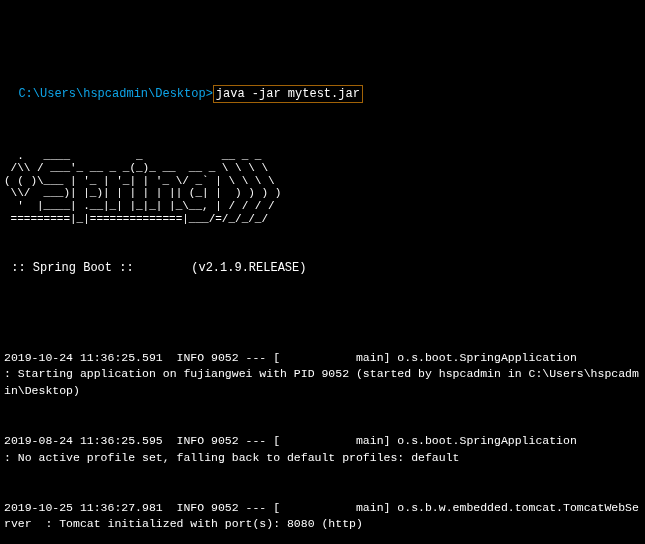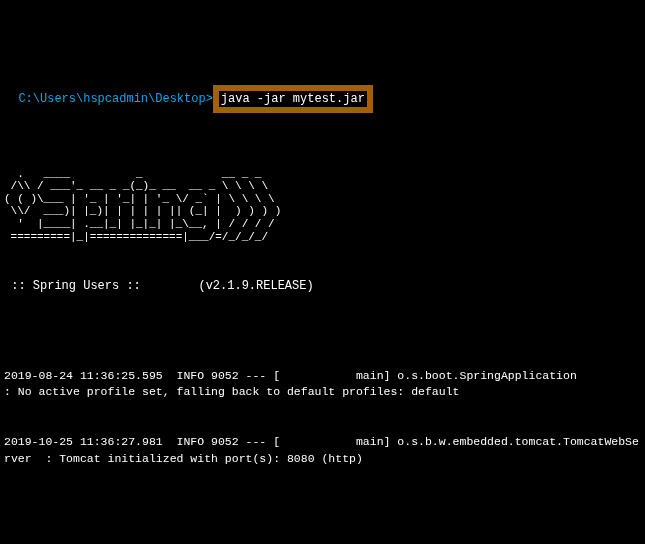--- a/index.html
+++ b/index.html
@@ -12,26 +12,26 @@
       width: 645px;
       height: 544px;
       padding: 4px;
       overflow: hidden;
       white-space: pre;
     }
     .prompt-line { margin-bottom: 2px; }
     .path { color: #0ea5e9; display: inline; }
     .command-box {
       display: inline-block;
-      border: 6px solid #a16207;
+      border: 1px solid #a16207;
       padding: 0 2px;
       color: #fff;
     }
     .ascii-art { 
-      margin: 20px 0 2px 0;
+      margin: 12px 0 2px 0;
       font-size: 11px;
       line-height: 1.15;
       letter-spacing: 0;
     }
     .banner-line {
       font-size: 12px;
       margin-bottom: 8px;
     }
     .logs { 
       font-size: 11.5px;
@@ -49,23 +49,24 @@
   <span class="path">C:\Users\hspcadmin\Desktop&gt;</span><span class="command-box">java -jar mytest.jar</span>
 </div>
 
 <div class="ascii-art">  .   ____          _            __ _ _
  /\\ / ___'_ __ _ _(_)_ __  __ _ \ \ \ \
 ( ( )\___ | '_ | '_| | '_ \/ _` | \ \ \ \
  \\/  ___)| |_)| | | | | || (_| |  ) ) ) )
   '  |____| .__|_| |_|_| |_\__, | / / / /
  =========|_|==============|___/=/_/_/_/</div>
 
-<div class="banner-line"> :: Spring Users ::        (v2.1.9.RELEASE)</div>
+<div class="banner-line"> :: Spring Boot ::        (v2.1.9.RELEASE)</div>
 
 <div class="logs">
+  <div>2019-10-24 11:36:25.591  INFO 9052 --- [           main] o.s.boot.SpringApplication               : Starting application on fujiangwei with PID 9052 (started by hspcadmin in C:\Users\hspcadmin\Desktop)</div>
   <div>2019-08-24 11:36:25.595  INFO 9052 --- [           main] o.s.boot.SpringApplication               : No active profile set, falling back to default profiles: default</div>
   <div>2019-10-25 11:36:27.981  INFO 9052 --- [           main] o.s.b.w.embedded.tomcat.TomcatWebServer  : Tomcat initialized with port(s): 8080 (http)</div>
   
   
   
   
   
   
 </div>
 

